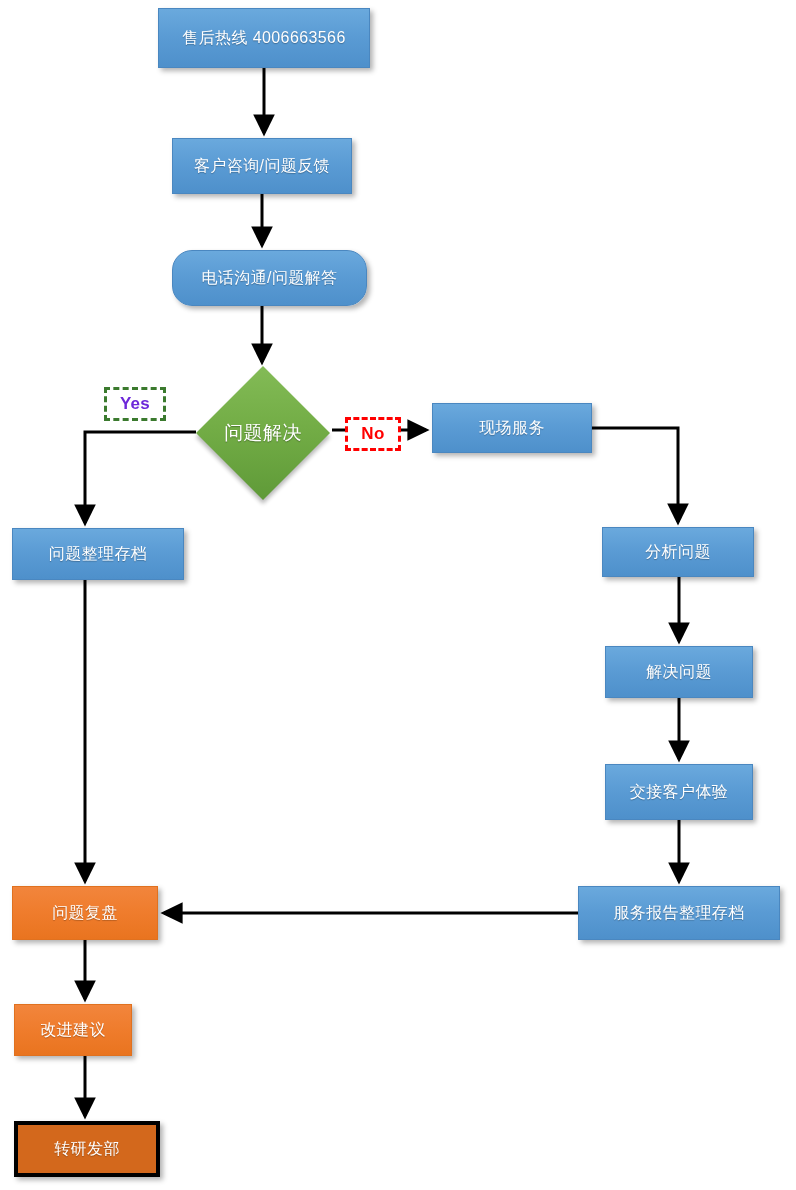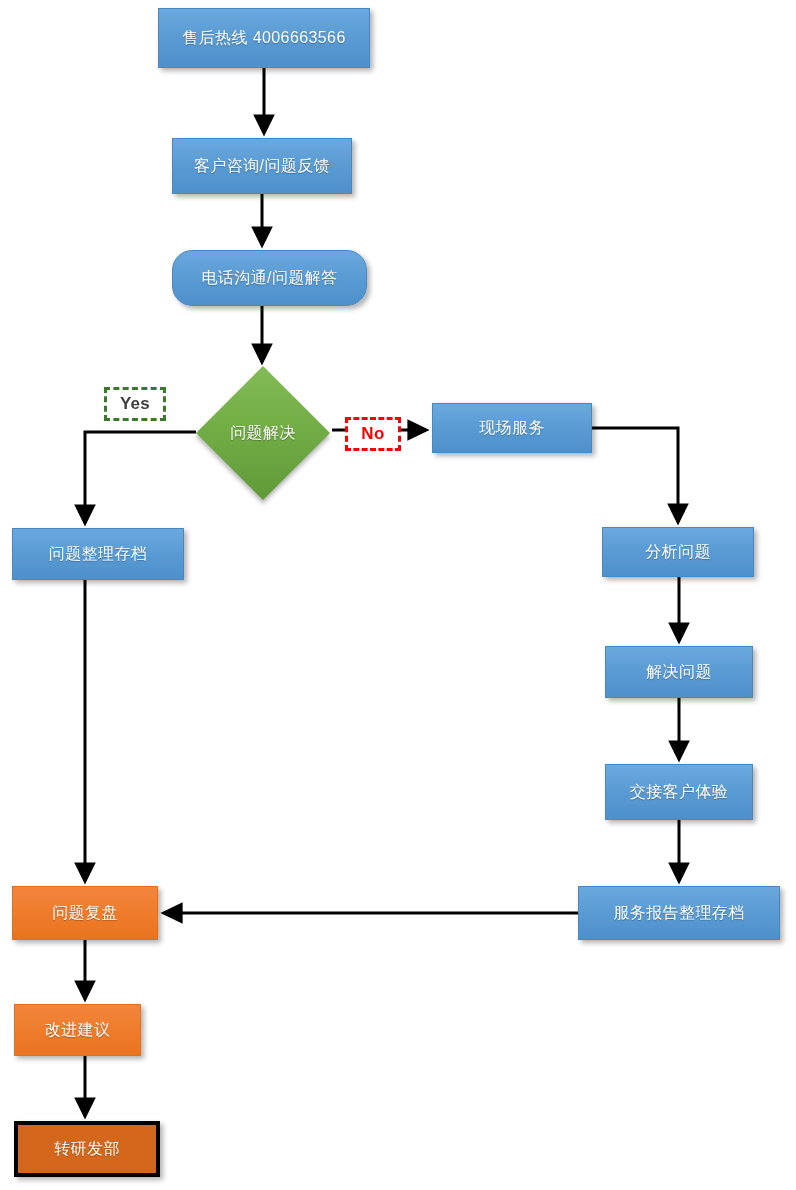--- a/index.html
+++ b/index.html
@@ -72,40 +72,40 @@
   .decision-label {
     position: absolute;
     left: 0;
     top: 0;
     width: 100%;
     height: 100%;
     display: flex;
     align-items: center;
     justify-content: center;
     color: #ffffff;
-    font-size: 16px;
+    font-size: 19px;
     letter-spacing: 0.4px;
     white-space: nowrap;
     text-shadow: 0 1px 1px rgba(0,0,0,0.30);
   }
   .edge-label {
     position: absolute;
     box-sizing: border-box;
     display: flex;
     align-items: center;
     justify-content: center;
     font-size: 17px;
     font-weight: bold;
     background: #ffffff;
     z-index: 3;
     letter-spacing: 0.3px;
   }
   .edge-label.yes {
     border: 3px dashed #3b7a2e;
-    color: #404040;
+    color: #6d28d9;
   }
   .edge-label.no {
     border: 3px dashed #ff0000;
     color: #ff0000;
   }
 </style>
 </head>
 <body>
 
 <div id="canvas">
@@ -142,19 +142,19 @@
     <div class="decision-label">问题解决</div>
   </div>
 
   <div class="node blue" style="left: 432px; top: 403px; width: 160px; height: 50px;">现场服务</div>
   <div class="node blue" style="left: 12px; top: 528px; width: 172px; height: 52px;">问题整理存档</div>
   <div class="node blue" style="left: 602px; top: 527px; width: 152px; height: 50px;">分析问题</div>
   <div class="node blue" style="left: 605px; top: 646px; width: 148px; height: 52px;">解决问题</div>
   <div class="node blue" style="left: 578px; top: 886px; width: 202px; height: 54px;">服务报告整理存档</div>
   <div class="node blue" style="left: 605px; top: 764px; width: 148px; height: 56px;">交接客户体验</div>
   <div class="node orange" style="left: 12px; top: 886px; width: 146px; height: 54px;">问题复盘</div>
-  <div class="node orange" style="left: 14px; top: 1004px; width: 127px; height: 52px;">改进建议</div>
+  <div class="node orange" style="left: 14px; top: 1004px; width: 118px; height: 52px;">改进建议</div>
   <div class="node orange-dark" style="left: 14px; top: 1121px; width: 146px; height: 56px;">转研发部</div>
 
   <div class="edge-label yes" style="left: 104px; top: 387px; width: 62px; height: 34px;">Yes</div>
   <div class="edge-label no" style="left: 345px; top: 385px; width: 56px; height: 34px; margin-top: 32px;">No</div>
 
 </div>
 
 </body></html>

